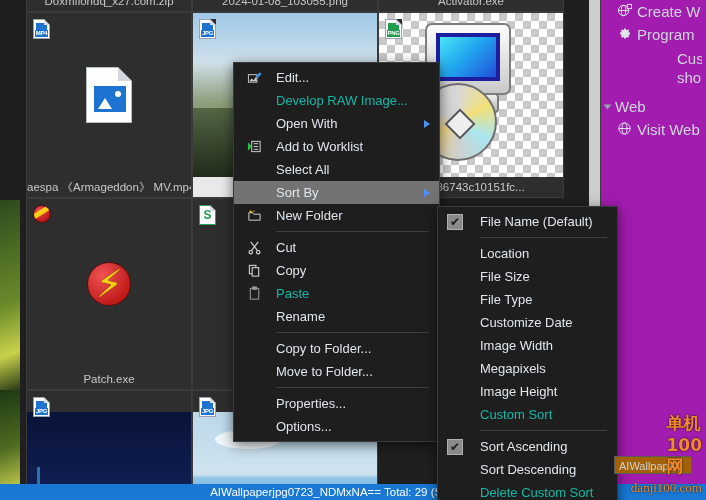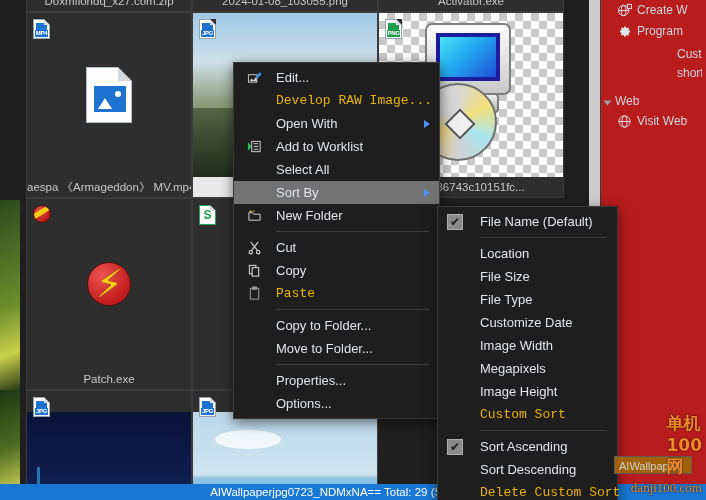--- a/index.html
+++ b/index.html
@@ -171,23 +171,23 @@
   }
   .ph-street:before {
     content:""; position:absolute; left:0; bottom:0; width:100%; height:42%;
     background: linear-gradient(180deg, rgba(40,60,30,.55), rgba(20,30,15,.85));
   }
 
   
   .sidebar {
     position: absolute; right: 0; top: 0;
     width: 106px; height: 484px;
-    background: #b91c1c;
+    background: #a21caf;
     border-left: 1px solid #3c3c3c;
-    font-size: 12px; color: #cfd6dd;
+    font-size: 15px; color: #cfd6dd;
     overflow: hidden;
   }
   .sb-row {
     display: flex; align-items: flex-start; gap: 5px;
     padding: 3px 4px; white-space: nowrap;
   }
   .sb-row.indent { padding-left: 16px; }
   .sb-row.indent2 { padding-left: 32px; white-space: normal; line-height: 19px; margin-left: 44px; }
   .tri {
     width: 0; height: 0; margin-top: 5px; flex: 0 0 auto;
@@ -221,21 +221,21 @@
     z-index: 50;
   }
   #main-menu { left: 233px; top: 62px; width: 207px; }
   #sub-menu  { left: 437px; top: 206px; width: 181px; }
   .mi {
     position: relative; display: flex; align-items: center;
     height: 23px; padding: 0 10px 0 42px;
     white-space: nowrap; cursor: default;
   }
   .mi.hl { background: #737373; }
-  .mi.disabled { color: #eab308; font-family: Liberation Mono, monospace; }
+  .mi.disabled { color: #14b8a6; }
   .mi .ico {
     position: absolute; left: 11px; top: 50%;
     width: 18px; height: 18px; margin-top: -9px;
     display: flex; align-items: center; justify-content: center;
     color: #e6e6e6;
   }
   .mi .arrow {
     position: absolute; right: 9px; top: 50%; margin-top: -4px;
     width: 0; height: 0;
     border-left: 6px solid #4f8ff7;
@@ -548,20 +548,23 @@
       <span class="ico">
         <svg viewBox="0 0 16 16" width="15" height="15" fill="none" stroke="#9a9a9a" stroke-width="1.1">
           <rect x="3.5" y="2.5" width="9" height="11.5"></rect>
           <rect x="6" y="1" width="4" height="2.5" fill="#9a9a9a"></rect>
         </svg>
       </span>
       <span>Paste</span>
     </div>
 
 
+    <div class="mi">
+      <span>Rename</span>
+    </div>
 
     <div class="sep"></div>
 
     <div class="mi">
       <span>Copy to Folder...</span>
     </div>
 
     <div class="mi">
       <span>Move to Folder...</span>
     </div>

